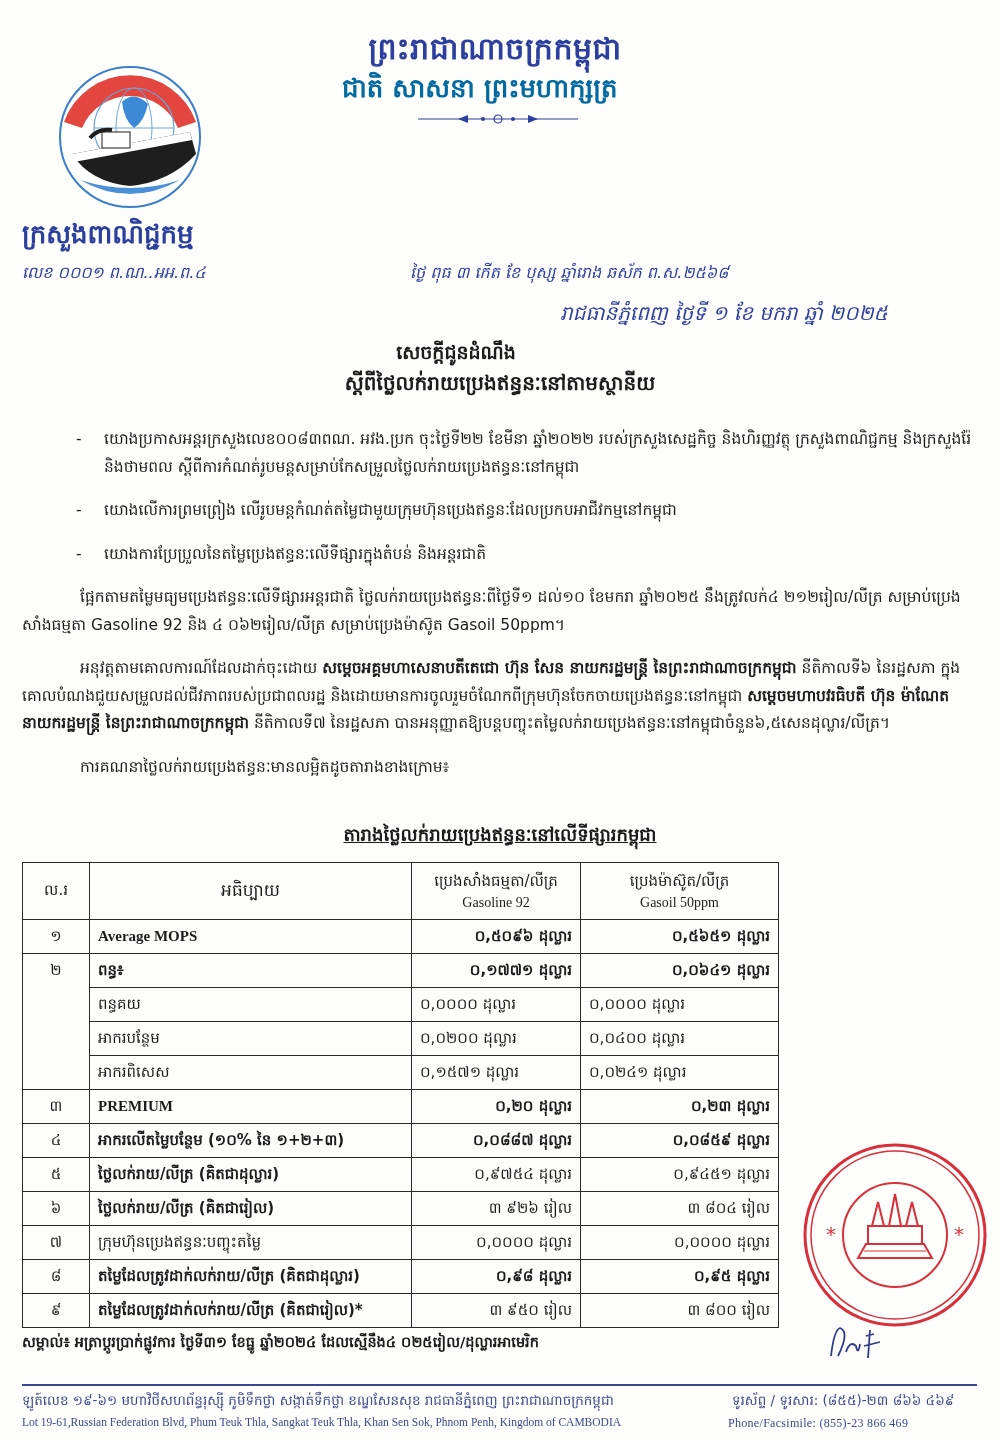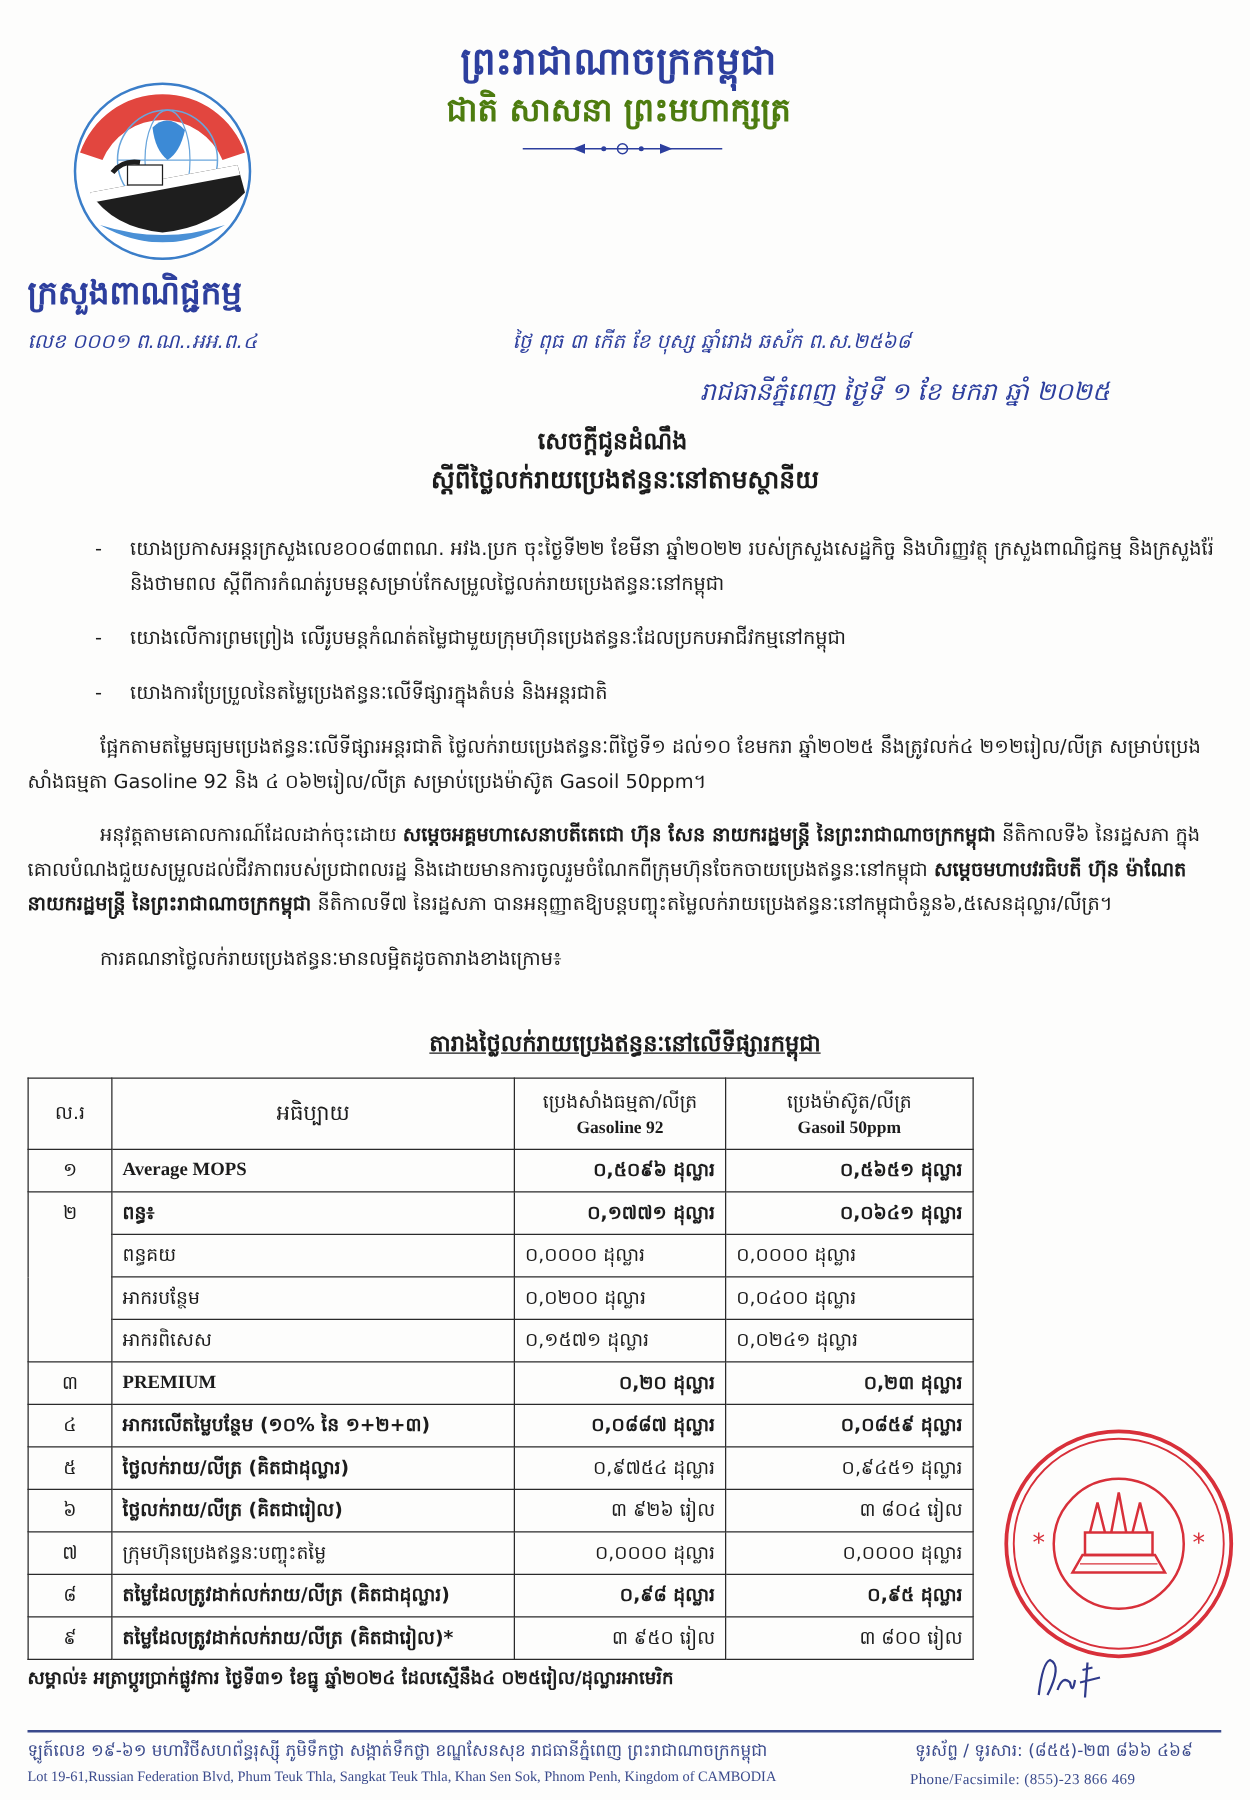--- a/index.html
+++ b/index.html
@@ -2,46 +2,46 @@
 <html><head>
 <meta charset="utf-8">
 <style>
   html, body { margin: 0; padding: 0; }
   body {
     width: 1000px; height: 1440px; background: #fdfdfc; position: relative; overflow: hidden;
     font-family: "DejaVu Sans", sans-serif; color: #1c1c1c;
   }
   .abs { position: absolute; }
   .kingdom1 { left: 330px; top: 30px; width: 330px; text-align: center; font-size: 30px; font-weight: bold; color: #2d3f9e; letter-spacing: 0.5px; }
-  .kingdom2 { left: 330px; top: 72px; width: 330px; text-align: center; font-size: 26px; font-weight: bold; color: #4d7c0f; }
+  .kingdom2 { left: 342px; top: 72px; width: 330px; font-size: 26px; font-weight: bold; color: #0369a1; }
   .ornament { left: 418px; top: 112px; width: 160px; height: 14px; }
   .logo { left: 50px; top: 62px; width: 160px; height: 150px; }
   .ministry { left: 22px; top: 218px; font-size: 26px; font-weight: bold; color: #2d3f9e; }
   .refno { left: 22px; top: 262px; font-size: 16px; color: #2d3f9e; font-style: italic; }
   .lunar { left: 410px; top: 262px; font-size: 16px; color: #2d3f9e; font-style: italic; }
   .place { left: 560px; top: 300px; font-size: 20px; color: #2d3f9e; font-style: italic; }
-  .title1 { left: 0; top: 340px; width: 912px; text-align: center; font-size: 19px; font-weight: bold; padding-left: 34px; }
+  .title1 { left: 0; top: 340px; width: 912px; text-align: center; font-size: 19px; font-weight: bold; }
   .title2 { left: 0; top: 370px; width: 1000px; text-align: center; font-size: 20px; font-weight: bold; }
   .body-text { left: 60px; top: 410px; width: 930px; font-size: 15.5px; line-height: 27.5px; }
   .body-text p { margin: 16px; }
   .bullet { padding-left: 28px; text-indent: -28px; }
   .bullet .dash { display: inline-block; width: 28px; text-indent: 0; }
   .indent { text-indent: 58px; margin-left: -38px !important; }
   .tbl-title { left: 0; top: 823px; width: 1000px; text-align: center; font-size: 18px; font-weight: bold; text-decoration: underline; padding-left: 0px; }
   table.fuel { position: absolute; left: 22px; top: 862px; border-collapse: collapse; font-size: 15px; }
   table.fuel td, table.fuel th { border: 1.5px solid #2a2a2a; padding: 0 8px; }
   table.fuel th { font-weight: normal; height: 56px; }
   table.fuel td { height: 33px; }
   .c-no { width: 50px; text-align: center; }
   .c-desc { width: 305px; text-align: left; }
   .c-g { width: 152px; text-align: right; }
   .c-d { width: 181px; text-align: right; }
   .c-left { text-align: left !important; }
   .th-desc { font-size: 17px; }
-  .th-sub { font-family: "Liberation Serif", serif; font-weight: bold; font-size: 14px; display: block; margin-top: 2px; }
+  .th-sub { font-family: "Liberation Serif", serif; font-weight: normal; font-size: 14px; display: block; margin-top: 2px; }
   .en-bold { font-family: "Liberation Serif", serif; font-weight: bold; }
   .num-bold { font-weight: bold; }
   .note { left: 22px; top: 1333px; font-size: 14.5px; font-weight: bold; }
   .stamp { left: 800px; top: 1140px; width: 190px; height: 190px; }
   .signature { left: 826px; top: 1322px; width: 60px; height: 40px; }
   .footer-rule { left: 22px; top: 1384px; width: 955px; height: 1.5px; background: #3a4a8c; }
   .addr-kh { left: 22px; top: 1392px; font-size: 13.5px; color: #3a4a8c; width: 960px; }
   .addr-kh .phone { position: absolute; left: 710px; }
   .addr-en { left: 22px; top: 1416px; font-size: 11.5px; color: #3a4a8c; font-family: "Liberation Serif", serif; width: 960px; }
   .addr-en .phone { position: absolute; left: 706px; font-size: 12px; letter-spacing: 0.3px; }

